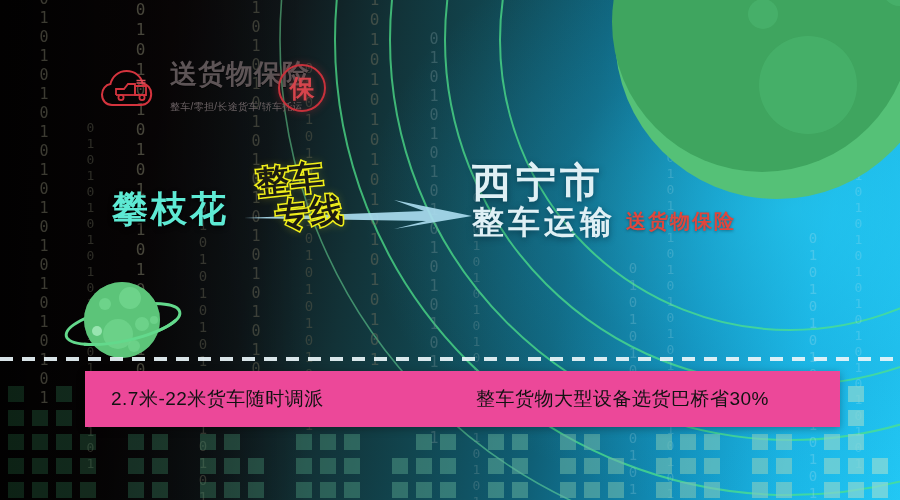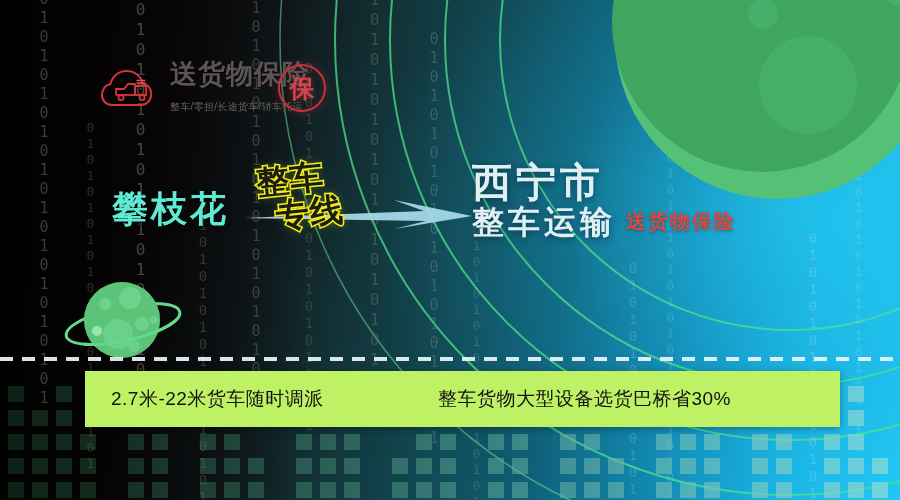--- a/index.html
+++ b/index.html
@@ -114,24 +114,25 @@
   }
   
   .dash-line{
     position:absolute;left:0;top:357px;width:900px;height:4px;
     background:repeating-linear-gradient(90deg,
        #eaf6fa 0px,#eaf6fa 13px,rgba(255,255,255,0) 13px,rgba(255,255,255,0) 22px);
     opacity:.92;
   }
   .bottom-bar{
     position:absolute;left:85px;top:371px;width:755px;height:56px;
-    background:#bef264;
+    background:#ec4899;
     display:flex;align-items:center;
     padding:0 26px;
     box-shadow:0 2px 8px rgba(0,0,0,.3);
+    gap:38px;
   }
   .bar-left{font-size:19px;color:#121212;letter-spacing:.5px;}
   .bar-right{font-size:19px;color:#121212;letter-spacing:.5px;margin-left:114px;}
 </style>
 </head>
 <body>
 
 <div id="stage">
 
   <div class="bg-base"></div>

